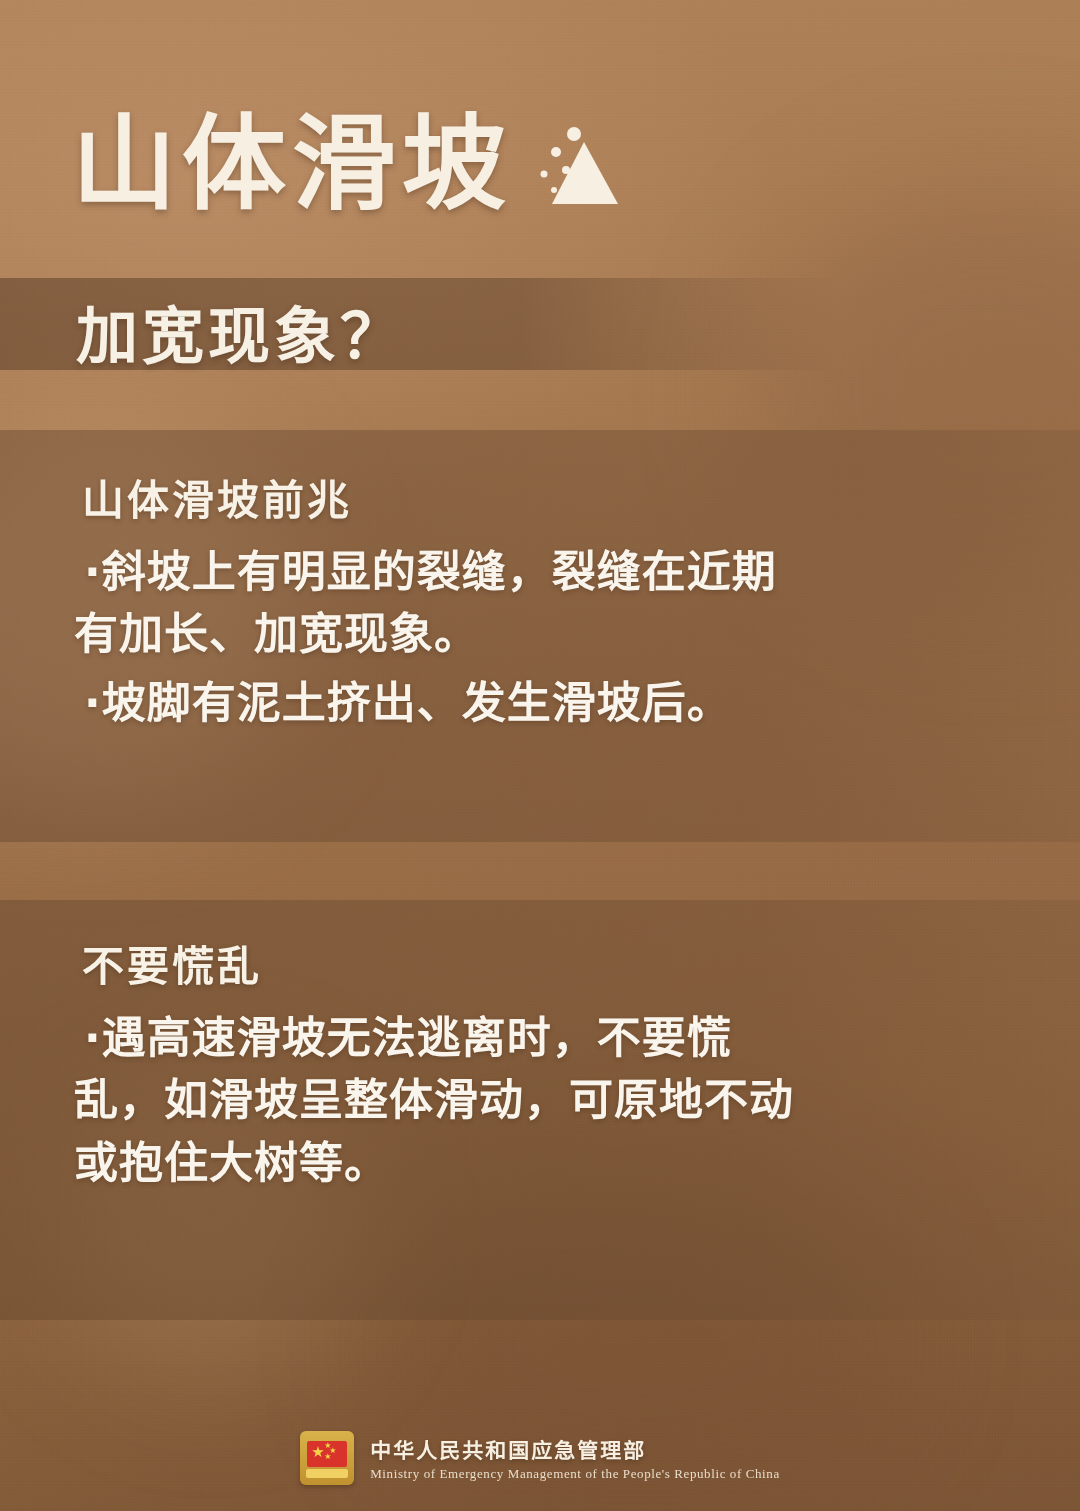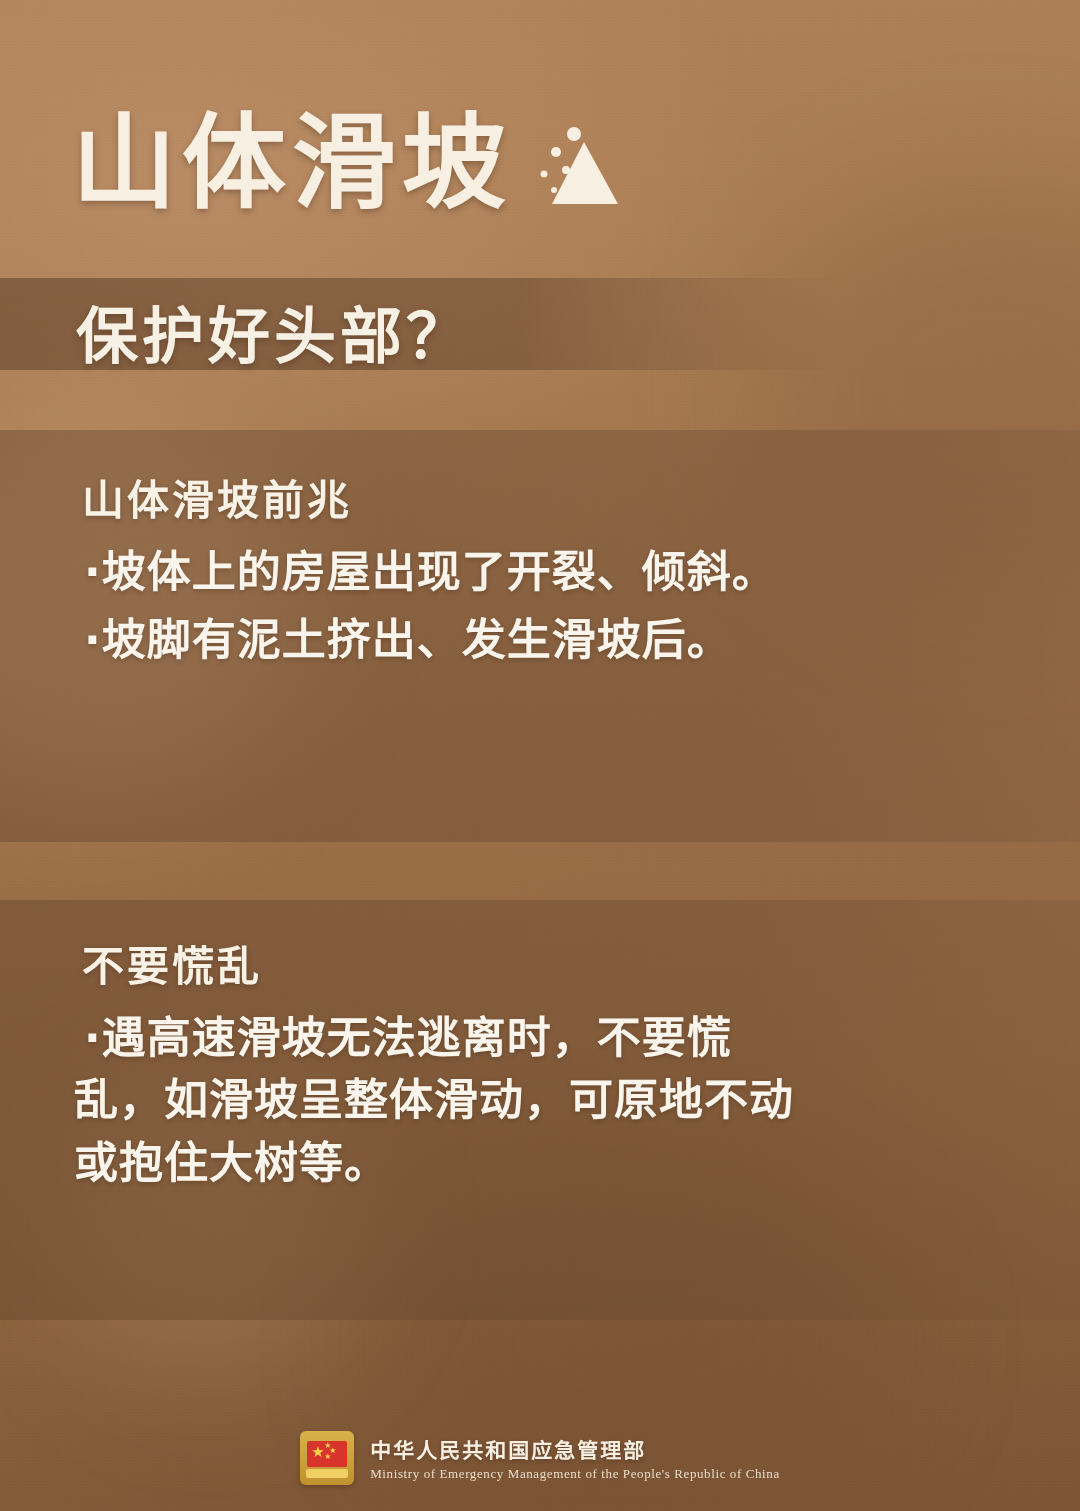--- a/index.html
+++ b/index.html
@@ -51,21 +51,21 @@
   
   .title-row {
     position: absolute;
     left: 72px;
     top: 112px;
     display: flex;
     align-items: flex-end;
     gap: 6px;
   }
   .main-title {
-    font-family: Liberation Serif, serif;
+    font-family: Liberation Sans, sans-serif;
     font-weight: 700;
     font-size: 104px;
     line-height: 1;
     letter-spacing: 6px;
     color: #f6efe2;
     text-shadow: 0 3px 6px rgba(60,35,18,0.35);
   }
   .slide-icon {
     margin-left: 10px;
     margin-bottom: 8px;
@@ -227,27 +227,27 @@
         <circle cx="46" cy="22" r="7" fill="#f6efe2"></circle>
         <circle cx="28" cy="40" r="5" fill="#f6efe2"></circle>
         <circle cx="38" cy="58" r="4" fill="#f6efe2"></circle>
         <circle cx="16" cy="62" r="3.5" fill="#f6efe2"></circle>
         <circle cx="26" cy="78" r="3" fill="#f6efe2"></circle>
       </svg>
     </div>
   </div>
 
   <div class="sub-band"></div>
-  <div class="sub-title">保护好头部？</div>
+  <div class="sub-title">加宽现象？</div>
 
   <section class="block" id="block-1">
     <div class="band"></div>
     <div class="block-inner">
       <h2 class="block-heading">山体滑坡前兆</h2>
-      <p class="block-item">·坡体上的房屋出现了开裂、倾斜。</p>
+      <p class="block-item">·斜坡上有明显的裂缝，裂缝在近期有加长、加宽现象。</p>
       <p class="block-item">·坡脚有泥土挤出、发生滑坡后。</p>
     </div>
   </section>
 
   <section class="block" id="block-2">
     <div class="band"></div>
     <div class="block-inner">
       <h2 class="block-heading">不要慌乱</h2>
       <p class="block-item">·遇高速滑坡无法逃离时，不要慌乱，如滑坡呈整体滑动，可原地不动或抱住大树等。</p>
     </div>

